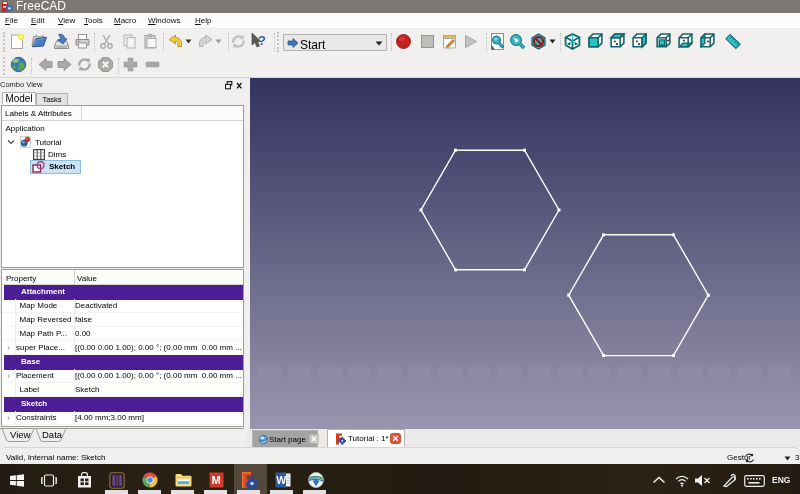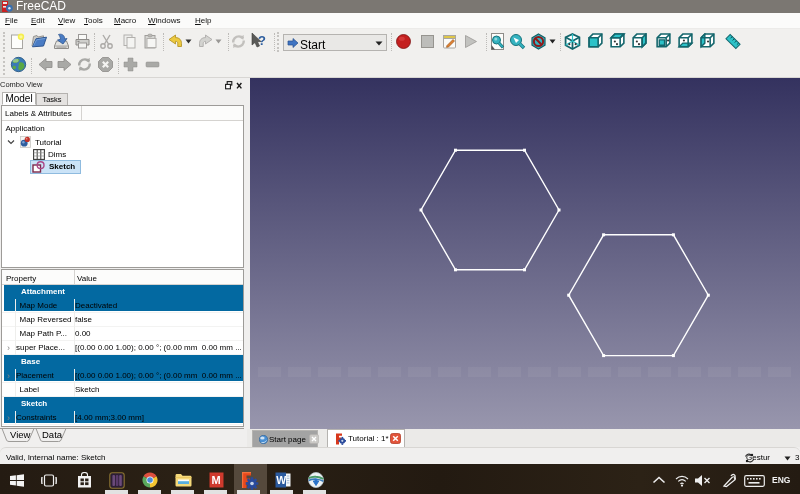--- a/index.html
+++ b/index.html
@@ -26,21 +26,21 @@
 #tab-tasks { left:36px; top:15px; width:32px; height:12px; background:#e4e2e0; border:1px solid #b4b2af; border-bottom:none; font-size:7.5px; text-align:center; line-height:11px; }
 #treeframe { left:1px; top:27px; width:243px; height:163px; background:#fff; border:1px solid #9d9b98; }
 #propframe { left:1px; top:191px; width:243px; height:158px; background:#fff; border:1px solid #9d9b98; overflow:hidden; }
 
 #treehead { left:0; top:0; width:241px; height:15px; background:#fcfcfb; border-bottom:1px solid #d5d3d0; font-size:8px; }
 #treehead span { position:absolute; left:3px; top:3px; }
 #treehead i { position:absolute; left:79px; top:0; width:1px; height:15px; background:#d5d3d0; font-style:normal; }
 .trow { position:absolute; font-size:8px; color:#000; white-space:nowrap; }
 
 .prow { position:absolute; left:0; width:241px; height:14px; font-size:8px; line-height:14px; white-space:nowrap; }
-.pgroup { position:absolute; left:2px; height:26px; width:241px; background:#0369a1; color:#fff; font-weight:bold; font-size:8px; line-height:14px; }
+.pgroup { position:absolute; left:2px; height:15px; width:241px; background:#4c1d95; color:#fff; font-weight:bold; font-size:8px; line-height:14px; }
 .pname { position:absolute; left:17.5px; top:0; }
 .pval { position:absolute; left:73px; top:0; width:166px; white-space:nowrap; overflow:hidden; }
 .pexp { position:absolute; left:5px; top:0px; font-size:9px; color:#888; line-height:14px; }
 .prline { border-bottom:1px solid #f3f3f2; }
 
 #viewport { left:250px; top:78px; width:550px; height:351px; background:linear-gradient(#34325f, #9896ad); }
 
 #mditabs { left:247px; top:429px; width:553px; height:18px; background:#ebeae8; }
 #tab-start { position:absolute; left:5px; top:1px; width:66px; height:17px; background:#a3a3a3; border:1px solid #b5b3b0; border-bottom:none; font-size:8px; }
 #tab-tut { position:absolute; left:80px; top:0px; width:78px; height:18px; background:#fff; border:1px solid #b5b3b0; border-bottom:none; font-size:8px; }
@@ -510,21 +510,21 @@
 </div>
 
 <div class="abs" id="statusbar">
   <span style="position:absolute; left:6px; top:4.5px;">Valid, Internal name: Sketch</span>
   <svg style="position:absolute; left:744px; top:4.5px;" width="11" height="10" viewBox="0 0 11 10">
     <path d="M1.5 3.5 C2.5 1.2 5 0.5 7 1.8" stroke="#2a2a2a" stroke-width="1.1" fill="none"></path>
     <circle cx="8" cy="2" r="1.2" fill="#1a1a1a"></circle>
     <path d="M9.5 6.5 C8.5 8.8 6 9.5 4 8.2" stroke="#2a2a2a" stroke-width="1.1" fill="none"></path>
     <circle cx="3" cy="8" r="1.2" fill="#1a1a1a"></circle>
   </svg>
-  <span style="position:absolute; left:746px; top:4.5px;text-align:right;">Gestur</span>
+  <span style="position:absolute; left:727px; top:4.5px;text-align:right;">Gestur</span>
   <svg style="position:absolute; left:784px; top:7.5px;" width="7" height="5" viewBox="0 0 7 5">
       <path d="M0.5 0.5 H6.5 L3.5 4.5 Z" fill="#222"></path>
     </svg>
   <span style="position:absolute; left:795px; top:4.5px;">3</span>
 </div>
 
 <div class="abs" id="taskbar">
 
   <div class="abs" style="left:234px;top:0;width:33px;height:30px;background:#55493c;"></div>
 

